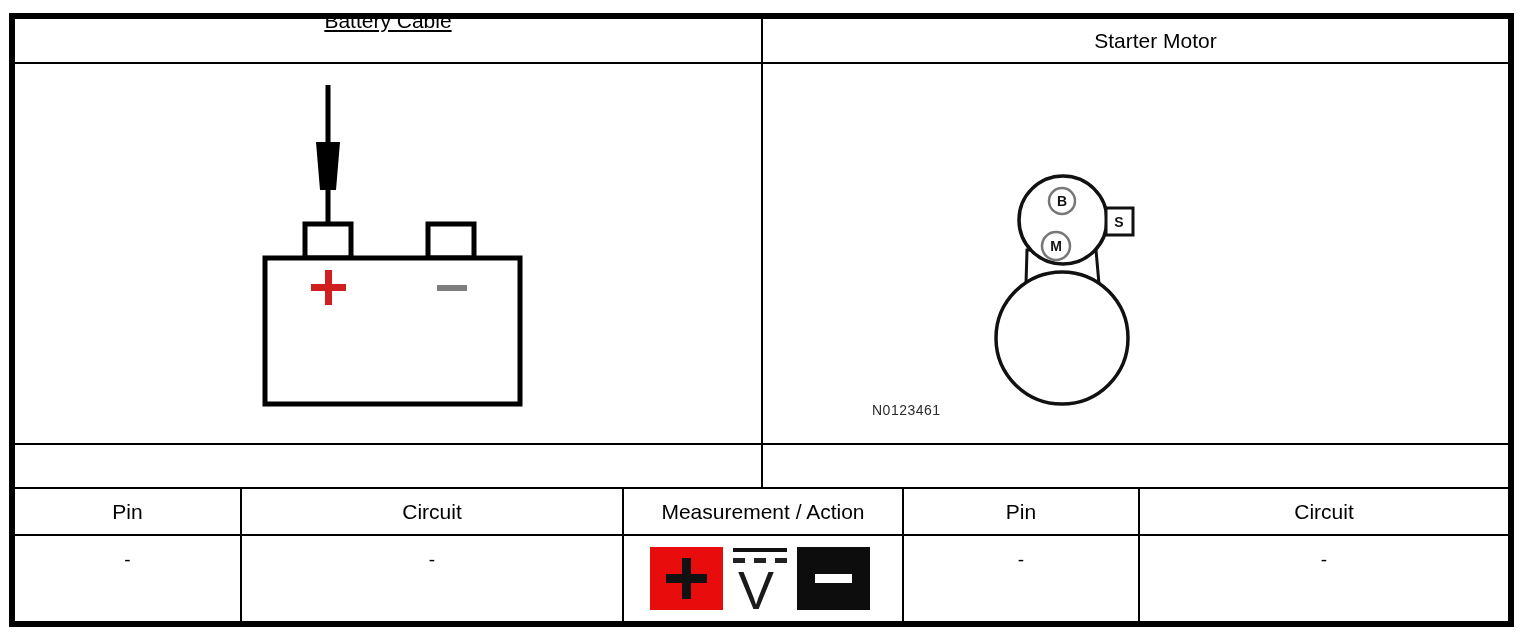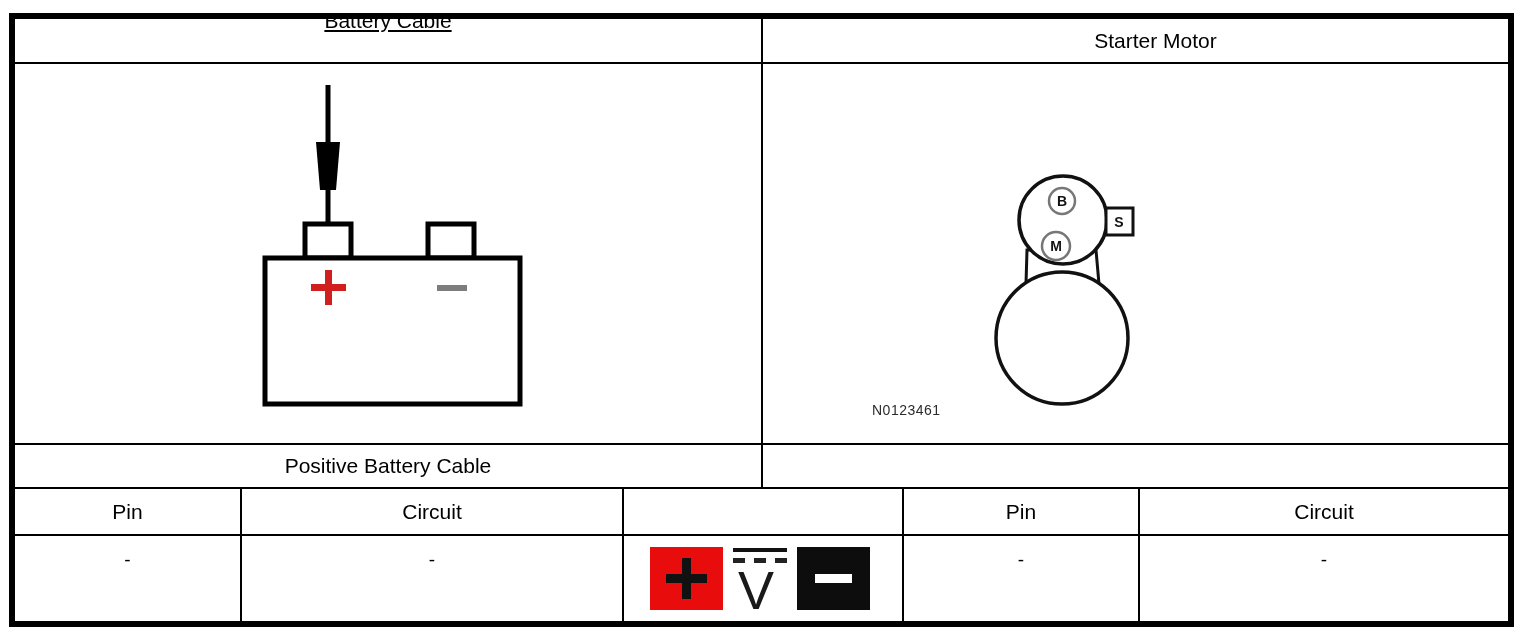--- a/index.html
+++ b/index.html
@@ -60,24 +60,24 @@
     <circle cx="299" cy="157" r="44" fill="#fff" stroke="#111" stroke-width="3.5"></circle>
     <rect x="342" y="145" width="27" height="27" fill="#fff" stroke="#111" stroke-width="3"></rect>
     <text x="355" y="164" font-size="14" font-weight="bold" text-anchor="middle" fill="#111">S</text>
     <circle cx="298" cy="138" r="13" fill="#fff" stroke="#777" stroke-width="2.5"></circle>
     <text x="298" y="143" font-size="14" font-weight="bold" text-anchor="middle" fill="#111">B</text>
     <circle cx="292" cy="183" r="14" fill="#fff" stroke="#777" stroke-width="2.5"></circle>
     <text x="292" y="188" font-size="14" font-weight="bold" text-anchor="middle" fill="#111">M</text>
     <text x="108" y="352" font-size="14" fill="#2b2b2b" letter-spacing="0.5">N0123461</text>
   </svg>
 
-  <div class="abs cell" style="left:15px;top:445px;width:746px;height:42px;">Positive Battery Cable</div>
 
   <div class="abs cell" style="left:15px;top:489px;width:225px;height:45px;">Pin</div>
   <div class="abs cell" style="left:242px;top:489px;width:380px;height:45px;">Circuit</div>
+  <div class="abs cell" style="left:624px;top:489px;width:278px;height:45px;">Measurement / Action</div>
   <div class="abs cell" style="left:904px;top:489px;width:234px;height:45px;">Pin</div>
   <div class="abs cell" style="left:1140px;top:489px;width:368px;height:45px;">Circuit</div>
 
   <div class="abs cell topalign" style="left:15px;top:536px;width:225px;height:85px;">-</div>
   <div class="abs cell topalign" style="left:242px;top:536px;width:380px;height:85px;">-</div>
   <div class="abs cell topalign" style="left:904px;top:536px;width:234px;height:85px;">-</div>
   <div class="abs cell topalign" style="left:1140px;top:536px;width:368px;height:85px;">-</div>
 
   <svg class="abs" style="left:645px;top:545px;" width="250" height="70" viewBox="0 0 250 70">
     <rect x="5" y="2" width="73" height="63" fill="#e90c0c"></rect>

